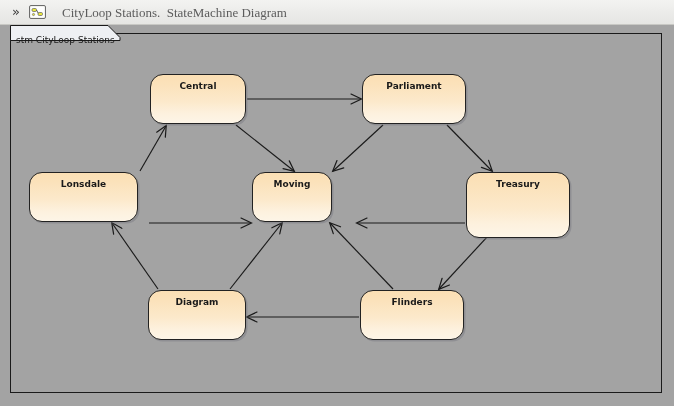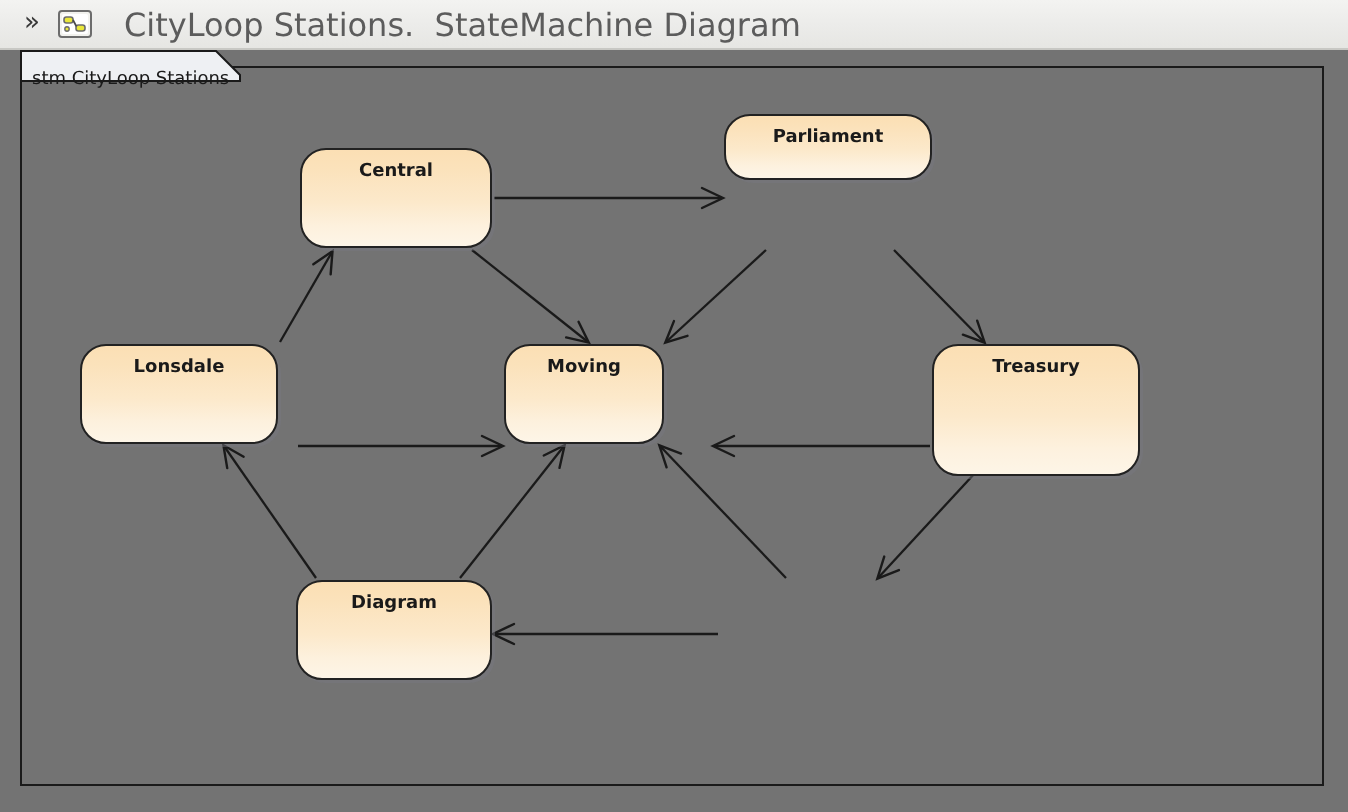--- a/index.html
+++ b/index.html
@@ -47,32 +47,33 @@
     position: absolute;
     left: 29px; top: 4px;
     width: 17px; height: 16px;
     cursor: pointer;
   }
   #titlebar-text {
     position: absolute;
     left: 62px; top: 4px;
     height: 17px;
     line-height: 17px;
-    font-size: 16px;
+    font-size: 13px;
     color: #5c5c5c;
     white-space: pre;
+    font-family: Liberation Serif, serif;
   }
 
   
   #canvas {
     position: absolute;
     left: 0; top: 25px;
     width: 674px;
     height: 381px;
-    background: #737373;
+    background: #a3a3a3;
     overflow: hidden;
   }
 
   
   #frame {
     position: absolute;
     left: 10px; top: 8px;
     width: 652px;
     height: 360px;
     border: 1px solid #1a1a1a;
@@ -197,35 +198,38 @@
         <line x1="500" y1="198" x2="439" y2="264"></line>
 
         <line x1="359" y1="292" x2="247" y2="292"></line>
       </g>
     </svg>
 
     <div class="state" style="left:150px; top:49px; width:96px; height:50px;">
       <div class="state-label">Central</div>
     </div>
 
-    <div class="state" style="left:362px; top:32px; width:104px; height:33px;">
+    <div class="state" style="left:362px; top:49px; width:104px; height:50px;">
       <div class="state-label">Parliament</div>
     </div>
 
-    <div class="state" style="left:40px; top:147px; width:99px; height:50px;">
+    <div class="state" style="left:29px; top:147px; width:109px; height:50px;">
       <div class="state-label">Lonsdale</div>
     </div>
 
     <div class="state" style="left:252px; top:147px; width:80px; height:50px;">
       <div class="state-label">Moving</div>
     </div>
 
     <div class="state" style="left:466px; top:147px; width:104px; height:66px;">
       <div class="state-label">Treasury</div>
     </div>
 
     <div class="state" style="left:148px; top:265px; width:98px; height:50px;">
       <div class="state-label">Diagram</div>
     </div>
 
+    <div class="state" style="left:360px; top:265px; width:104px; height:50px;">
+      <div class="state-label">Flinders</div>
+    </div>
 
   </div>
 </div>
 
 </body></html>

